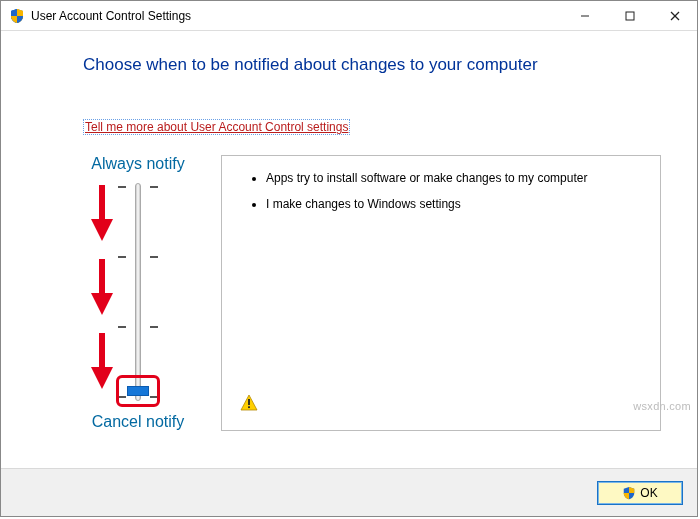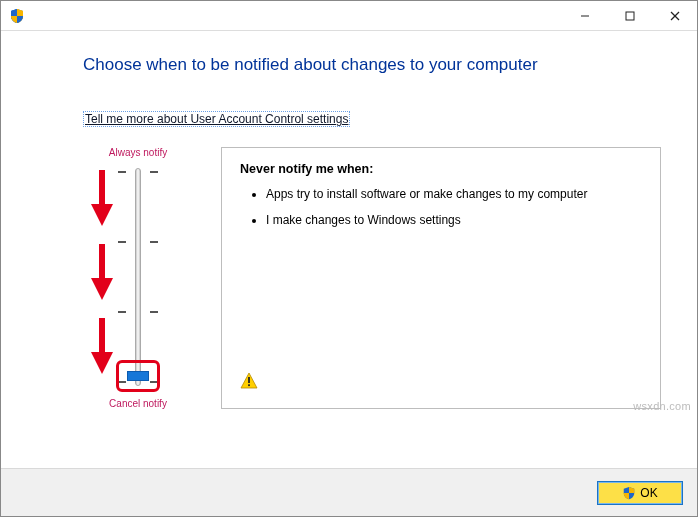--- a/index.html
+++ b/index.html
@@ -53,39 +53,39 @@
     font-size: 17px;
     font-weight: 400;
     margin: 0 0 28px 0;
   }
   .desc {
     font-size: 12px;
     color: #111;
     margin: 0;
   }
   .link {
-    color: #0f172a;
+    color: #b91c1c;
     text-decoration: underline;
     border: 1px dotted #6aa0e6;
     padding: 0 1px;
     display: inline-block;
-    margin-top: 8px;
+    margin-top: 16px;
   }
   .body-row {
     display: flex;
     margin-top: 20px;
   }
   .slider-col {
     width: 110px;
     position: relative;
     text-align: center;
   }
   .top-label, .bottom-label {
-    font-size: 10px;
-    color: #be185d;
+    font-size: 16px;
+    color: #0369a1;
   }
   .top-label { margin-bottom: 8px; }
   .bottom-label { margin-top: 10px; }
   .slider-track-wrap {
     position: relative;
     height: 222px;
     width: 110px;
     margin: 0 auto;
   }
   .slider-track {
@@ -179,21 +179,21 @@
     font-size: 12px;
     display: inline-flex;
     align-items: center;
     justify-content: center;
     gap: 4px;
     padding: 0 10px;
   }
   .btn.primary {
     border: 1px solid #1a73c7;
     box-shadow: 0 0 0 1px #7ab6e8 inset;
-    background: #fde047;
+    background: #fef9c3;
   }
   .btn .shield { width: 14px; height: 14px; }
   .watermark {
     position: absolute;
     right: 6px;
     bottom: 56px;
     font-size: 11px;
     color: #bcbcbc;
     letter-spacing: .3px;
   }
@@ -208,20 +208,21 @@
       <svg viewBox="0 0 16 16">
           <path d="M8 1 L14 3 V8 C14 12 11 14.5 8 15 C5 14.5 2 12 2 8 V3 Z" fill="#1e66c9"></path>
           <path d="M8 1 L14 3 V8 C14 12 11 14.5 8 15 V1 Z" fill="#f7b500"></path>
           <path d="M8 1 L8 15 C5 14.5 2 12 2 8 V3 Z" fill="#1e66c9"></path>
           <path d="M8 8 L14 8 V8 C14 12 11 14.5 8 15 Z" fill="#1e66c9"></path>
           <path d="M8 1 L14 3 V8 L8 8 Z" fill="#f7b500"></path>
           <path d="M2 3 L8 1 V8 L2 8 Z" fill="#1e66c9"></path>
           <path d="M2 8 L8 8 V15 C5 14.5 2 12 2 8 Z" fill="#f7b500"></path>
         </svg>
     </span>
+    <span class="title-text">User Account Control Settings</span>
     <div class="winbtns">
       <div class="winbtn">
           <svg width="10" height="10">
             <line x1="1" y1="5" x2="9" y2="5" stroke="#222" stroke-width="1"></line>
           </svg>
         </div>
       <div class="winbtn">
           <svg width="10" height="10">
             <rect x="1" y="1" width="8" height="8" fill="none" stroke="#222" stroke-width="1"></rect>
           </svg>
@@ -274,21 +275,20 @@
           </span>
 
           <div class="thumb-box">
             <div class="thumb"></div>
           </div>
         </div>
         <div class="bottom-label">Cancel notify</div>
       </div>
 
       <div class="panel">
-        <div class="panel-title">Never notify me when:</div>
         <ul>
           <li>Apps try to install software or make changes to my computer</li>
           <li>I make changes to Windows settings</li>
         </ul>
         <div class="warn-row">
           <span class="warn-icon">
             <svg viewBox="0 0 18 18">
                 <polygon points="9,1 17,16 1,16" fill="#ffcf00" stroke="#b58900" stroke-width="0.8"></polygon>
                 <rect x="8.1" y="5" width="1.8" height="6" fill="#222"></rect>
                 <rect x="8.1" y="12.3" width="1.8" height="1.8" fill="#222"></rect>

